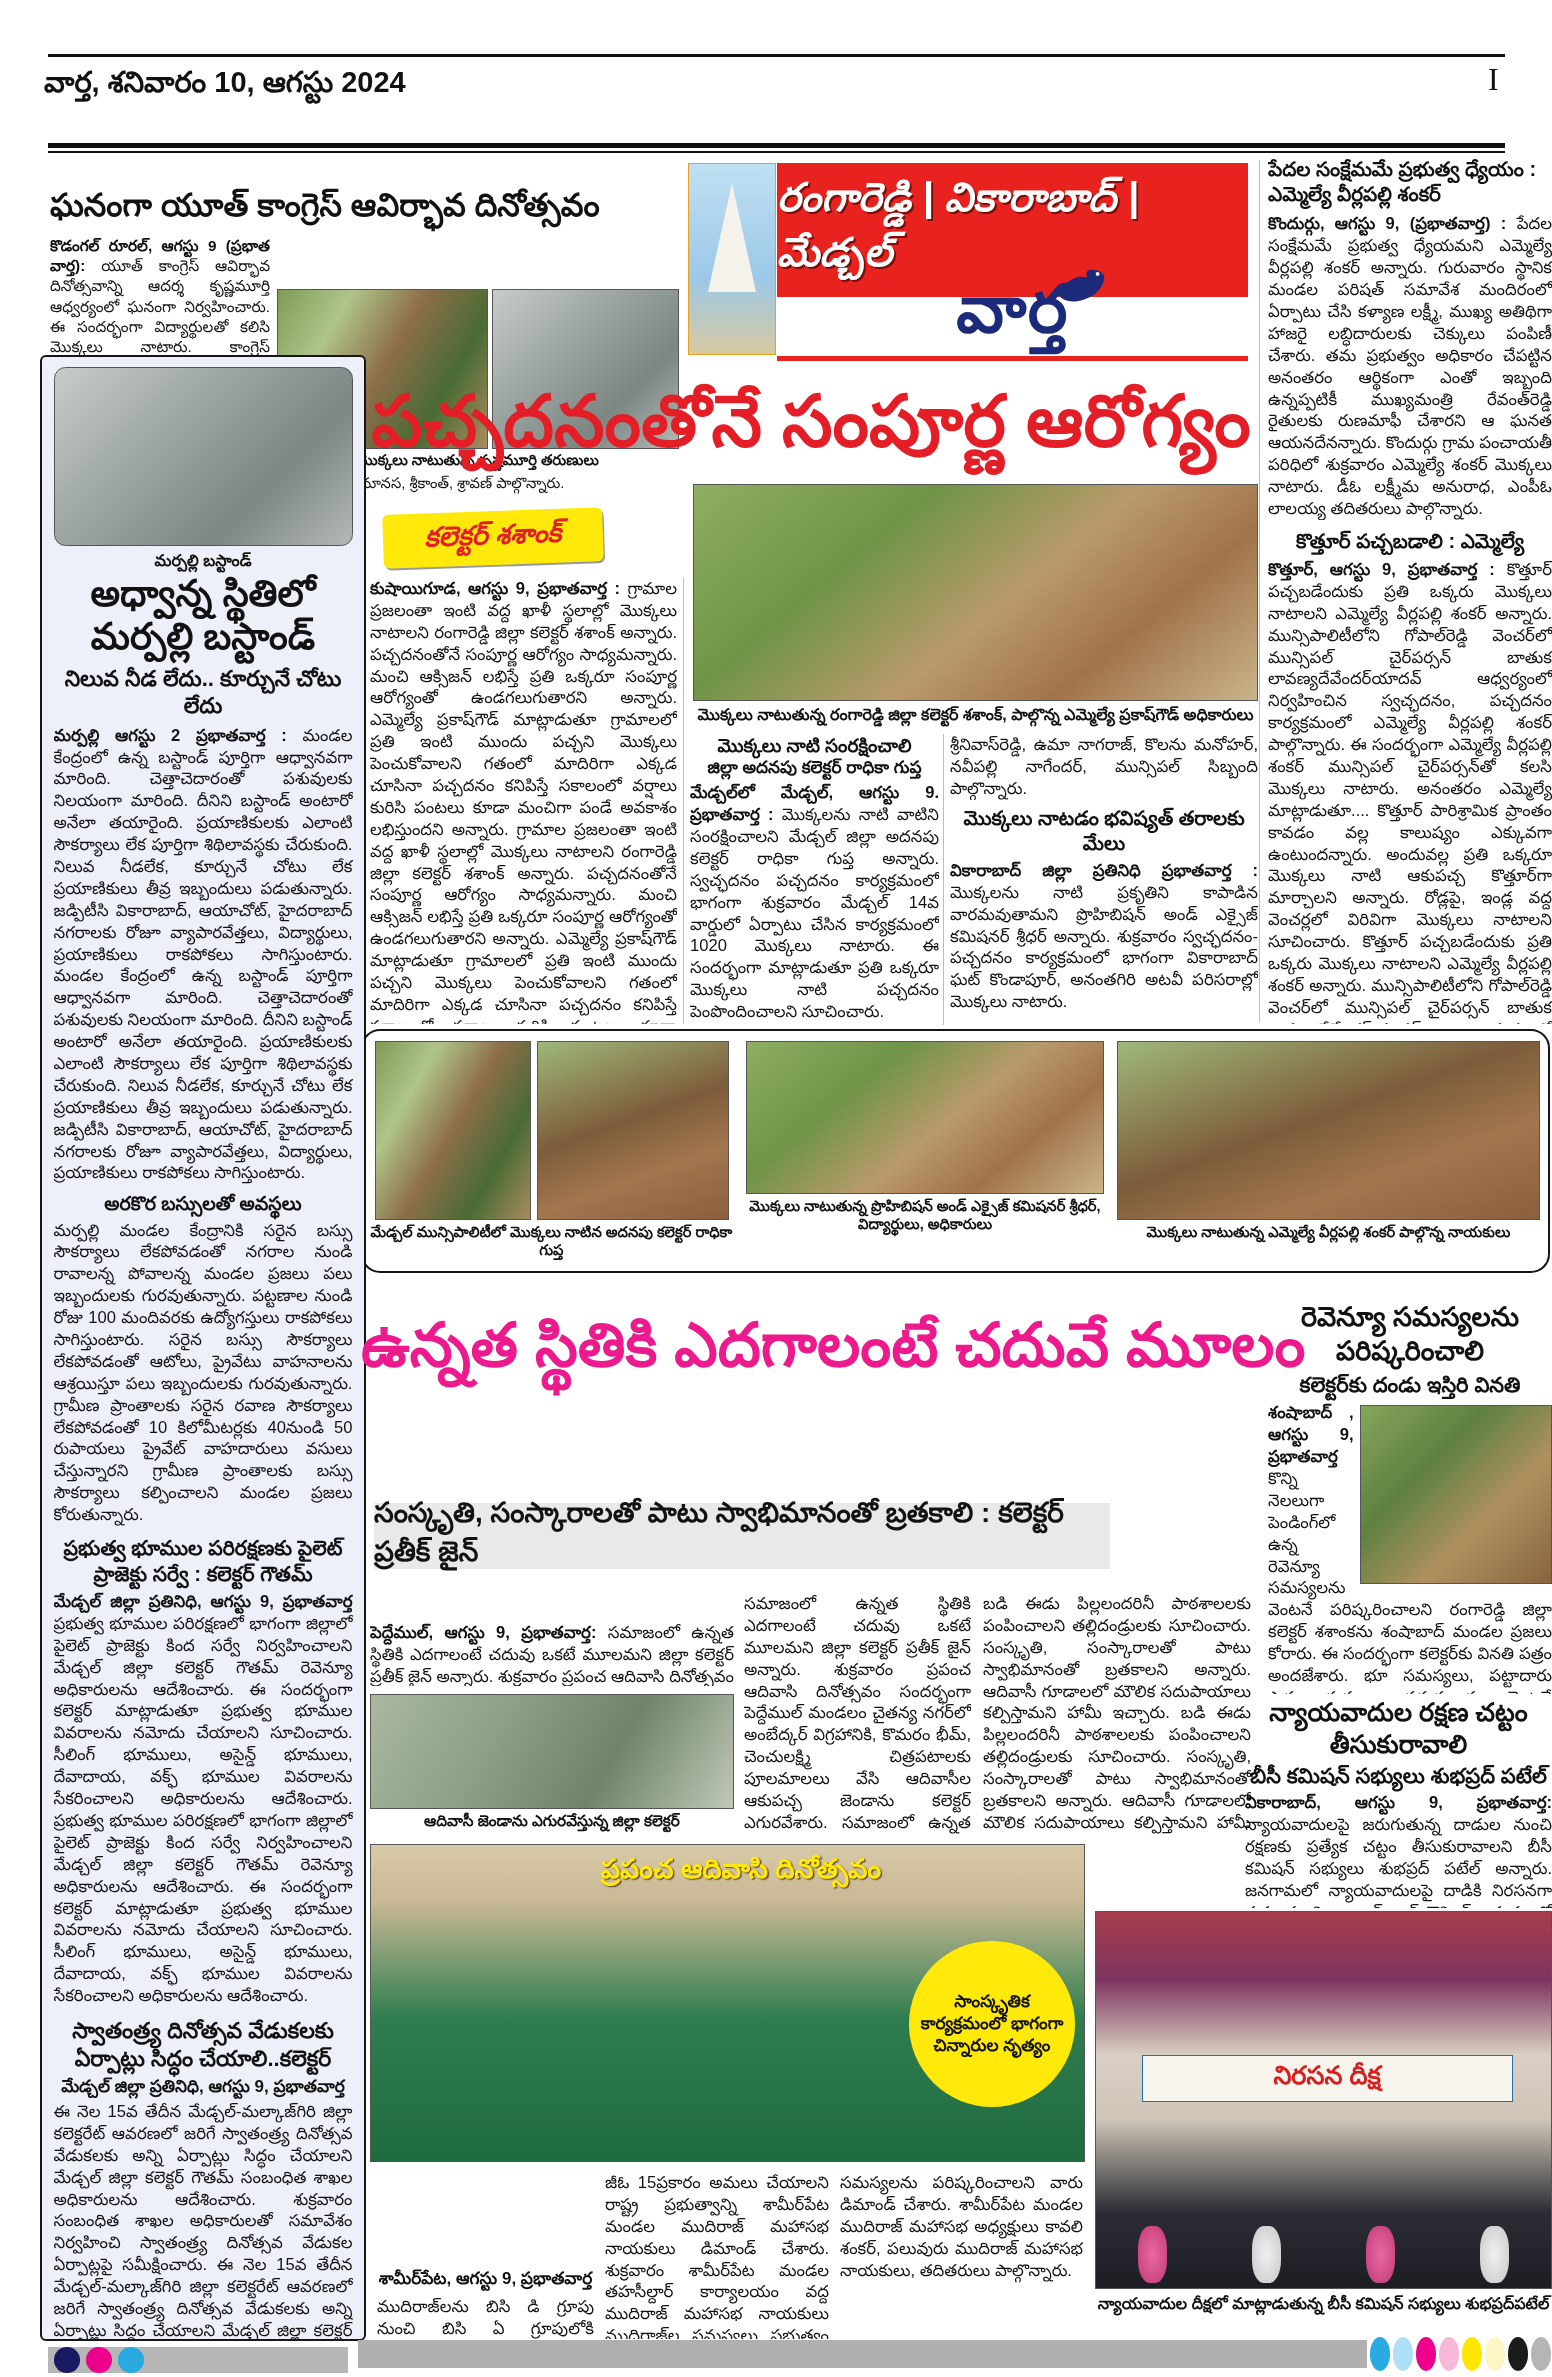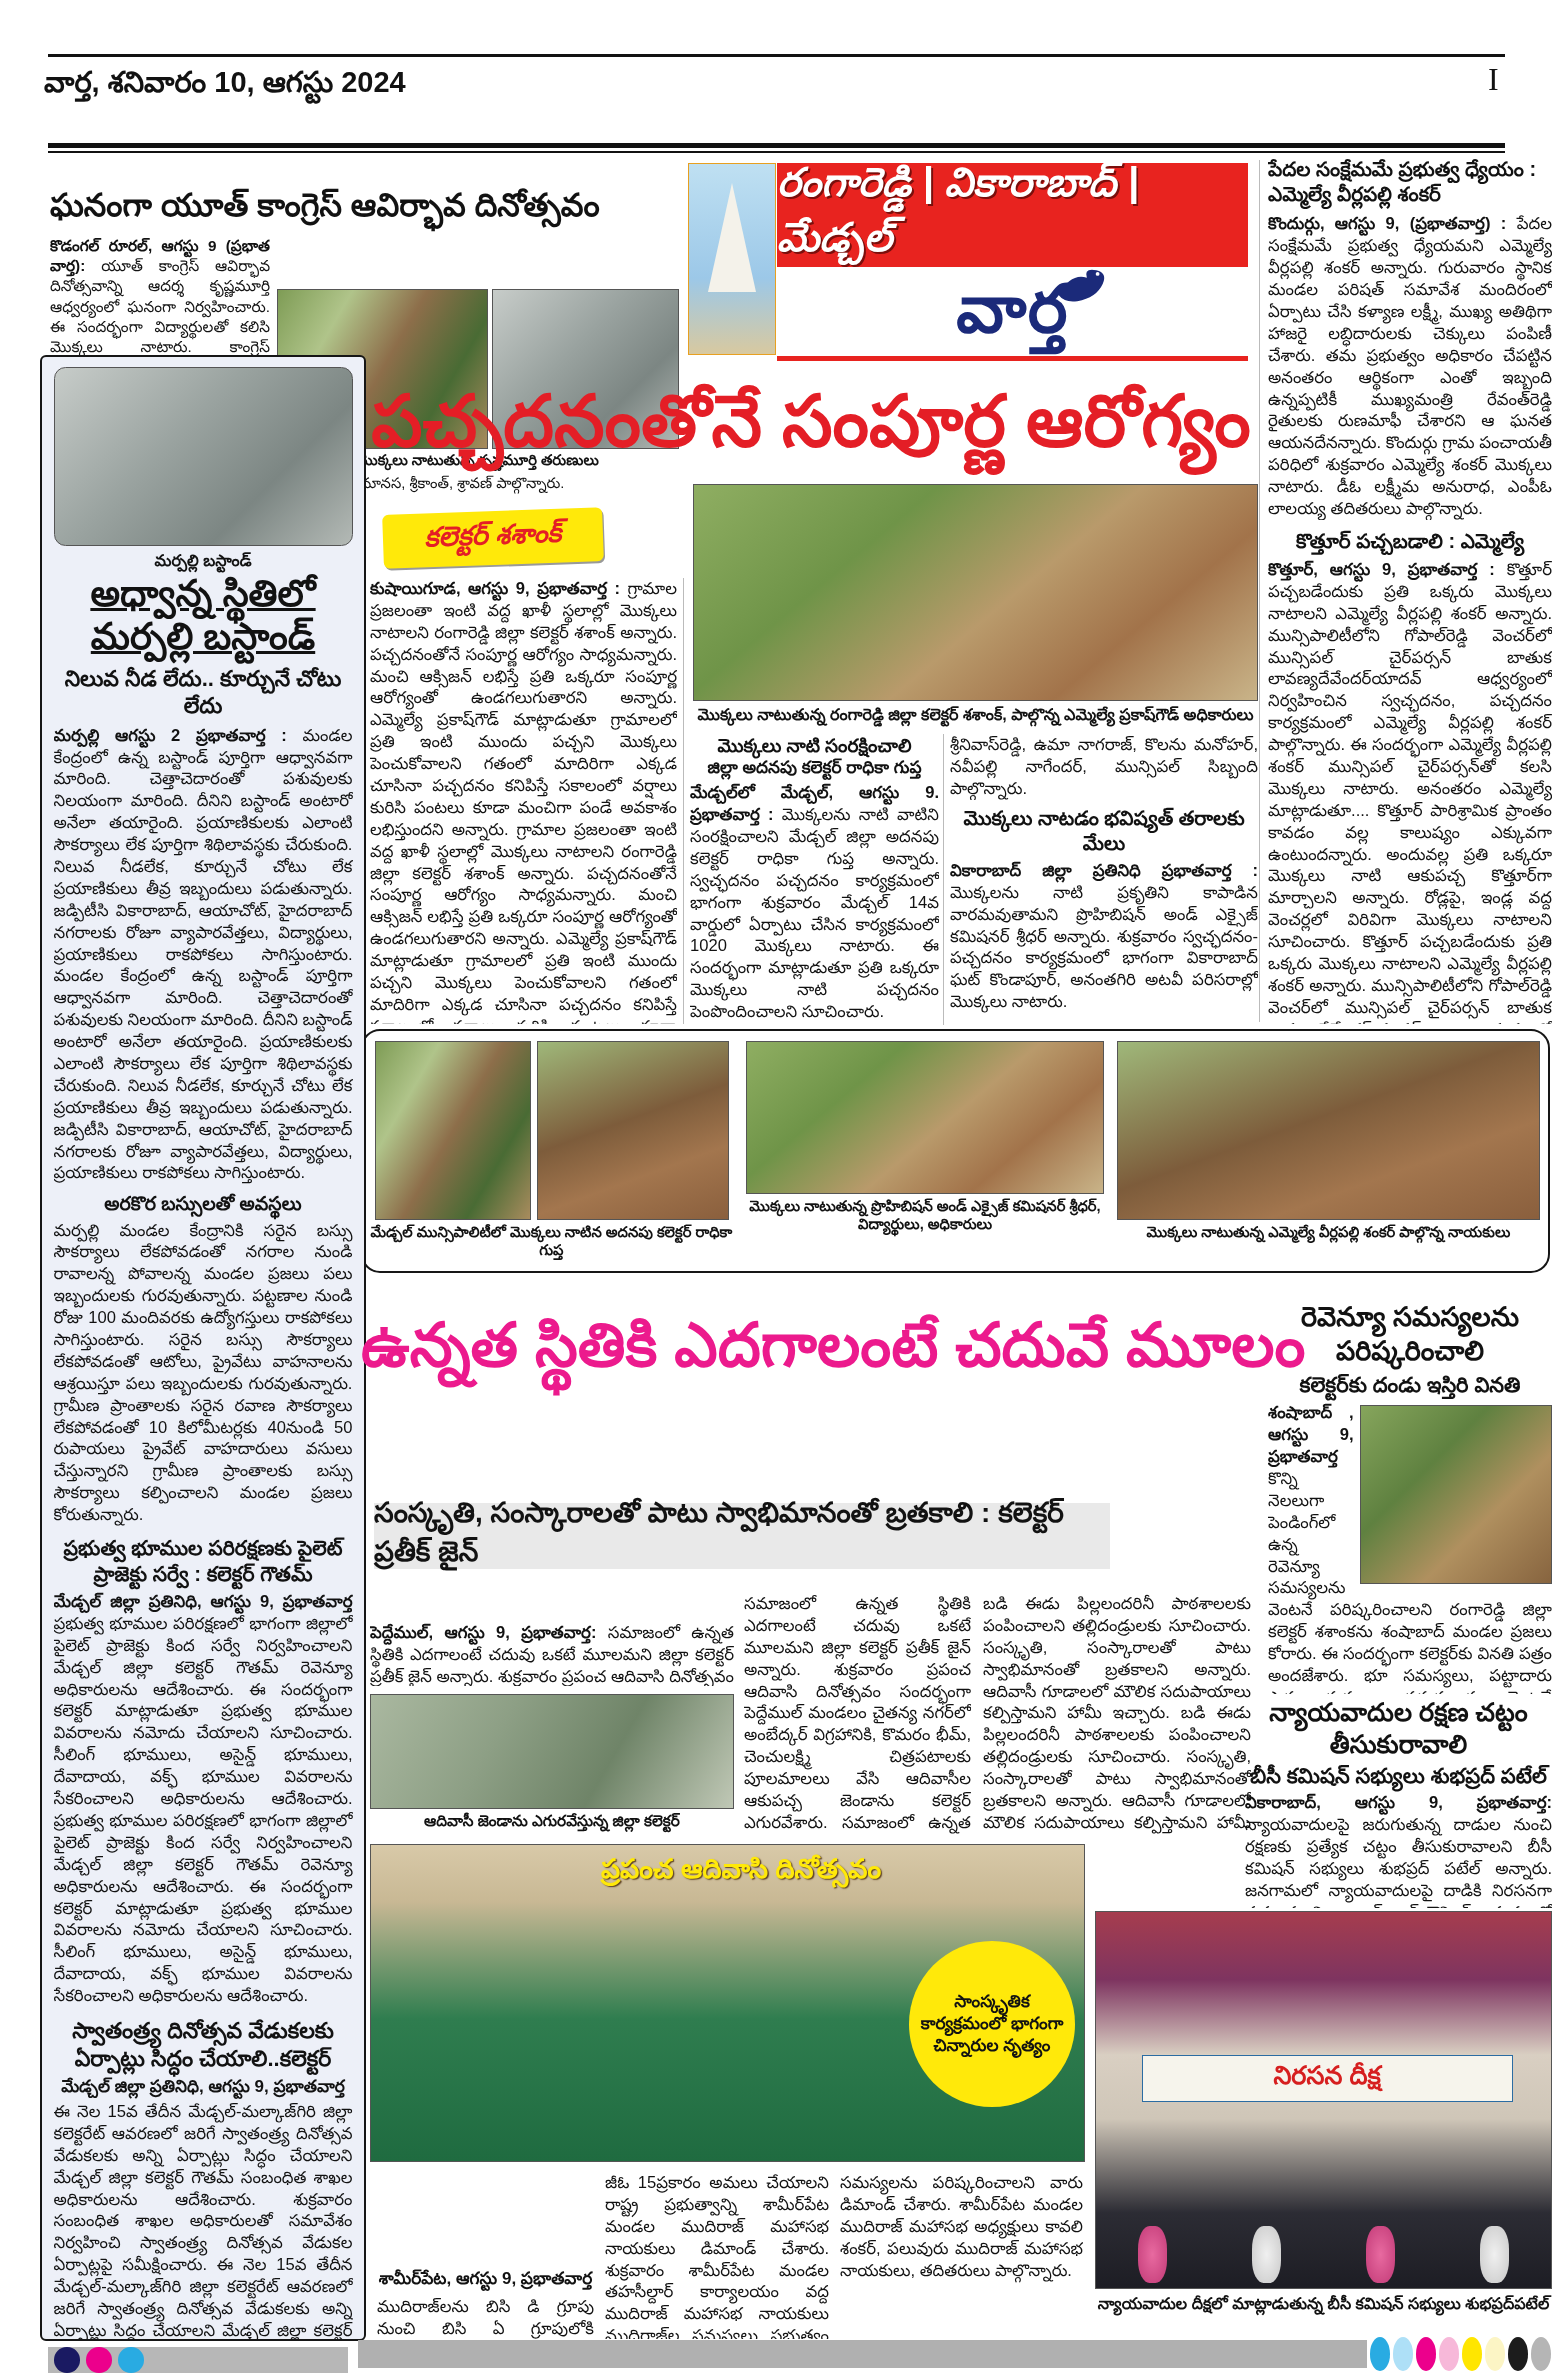--- a/index.html
+++ b/index.html
@@ -45,21 +45,21 @@
     <div class="abs photo p-crowd" style="left:227px;top:128px;width:211px;height:160px;"></div>
     <div class="abs photo p-gray" style="left:442px;top:128px;width:187px;height:160px;"></div>
     <div class="abs cap" style="left:227px;top:291px;width:402px;font-size:14.7px;">మొక్కలు నాటుతున్న కృష్ణమూర్తి తరుణులు</div>
     <div class="abs" style="left:0;top:314px;width:629px;font-size:14.7px;">భాస్కర్, కృష్ణవేణి, పద్మశ్రీ, రామకృష్ణ, హరికృష్ణ, శర్వాణి, మానస, శ్రీకాంత్, శ్రావణ్ పాల్గొన్నారు.</div>
   </div>
 
   <div class="abs" style="left:688px;top:163px;width:560px;height:198px;">
     <div class="abs photo p-temple" style="left:0;top:0;width:88px;height:192px;border:1.9px solid #e8a020;">
       <div style="width:0;height:0;margin:19px auto 0;border-left:24px solid transparent;border-right:24px solid transparent;border-bottom:109px solid #f4f2ea;"></div>
     </div>
-    <div class="abs" style="left:89px;top:0;width:471px;height:104px;background:#e8231f;display:flex;align-items:center;justify-content:center;">
+    <div class="abs" style="left:89px;top:0;width:471px;height:134px;background:#e8231f;display:flex;align-items:center;justify-content:center;">
       <span style="color:#fff;font-size:40px;font-weight:bold;font-style:italic;text-shadow:1.9px 1.9px 0 #7a0f0c;">రంగారెడ్డి | వికారాబాద్ | మేడ్చల్</span>
     </div>
     <div class="abs" style="left:89px;top:107px;width:471px;height:82px;text-align:center;">
       <svg width="57" height="45" viewBox="0 0 90 70" style="position:absolute;left:275px;top:-3.8px;">
         <path d="M10 45 Q30 10 55 18 Q50 2 70 6 Q88 10 80 28 Q70 50 40 55 Q20 58 10 45 Z" fill="#1b2a7a"></path>
         <circle cx="72" cy="12" r="3" fill="#fff"></circle>
       </svg>
       <span style="font-size:67px;font-weight:bold;color:#1b2a7a;letter-spacing:1.3px;">వార్త</span>
     </div>
     <div class="abs" style="left:89px;top:193px;width:471px;height:5.1px;background:#e8231f;"></div>
@@ -119,21 +119,21 @@
     <div class="abs cap" style="left:6.4px;top:193px;width:364px;font-size:14.7px;">మేడ్చల్ మున్సిపాలిటీలో మొక్కలు నాటిన అదనపు కలెక్టర్ రాధికా గుప్త</div>
     <div class="abs photo p-green" style="left:383px;top:10.2px;width:358px;height:153px;"></div>
     <div class="abs cap" style="left:383px;top:167px;width:358px;font-size:14.7px;">మొక్కలు నాటుతున్న ప్రొహిబిషన్ అండ్ ఎక్సైజ్ కమిషనర్ శ్రీధర్, విద్యార్థులు, అధికారులు</div>
     <div class="abs photo p-soil" style="left:754px;top:10.2px;width:423px;height:179px;"></div>
     <div class="abs cap" style="left:754px;top:193px;width:423px;font-size:14.7px;">మొక్కలు నాటుతున్న ఎమ్మెల్యే వీర్లపల్లి శంకర్ పాల్గొన్న నాయకులు</div>
   </div>
 
   <div class="abs nbox" style="left:40px;top:355px;width:326px;height:1986px;padding:10.2px 11.5px;overflow:hidden;">
     <div class="photo p-gray" style="width:100%;height:179px;border-radius:11.5px;"></div>
     <div class="cap" style="margin:5.1px 0 2.6px;">మర్పల్లి బస్టాండ్</div>
-    <div class="subhead" style="font-size:37px;line-height:1.15;text-decoration:underline;">అధ్వాన్న స్థితిలో మర్పల్లి బస్టాండ్</div>
+    <div class="subhead" style="font-size:37px;line-height:1.15;">అధ్వాన్న స్థితిలో మర్పల్లి బస్టాండ్</div>
     <div class="subhead" style="font-size:22px;margin:6.4px 0 5.1px;">నిలువ నీడ లేదు.. కూర్చునే చోటు లేదు</div>
     <div class="body-text">
       <span class="dateline">మర్పల్లి ఆగస్టు 2 ప్రభాతవార్త :</span>
       <span>మండల కేంద్రంలో ఉన్న బస్టాండ్ పూర్తిగా ఆధ్వానవగా మారింది. చెత్తాచెదారంతో పశువులకు నిలయంగా మారింది. దీనిని బస్టాండ్ అంటారో అనేలా తయారైంది. ప్రయాణికులకు ఎలాంటి సౌకర్యాలు లేక పూర్తిగా శిథిలావస్థకు చేరుకుంది. నిలువ నీడలేక, కూర్చునే చోటు లేక ప్రయాణికులు తీవ్ర ఇబ్బందులు పడుతున్నారు. జడ్పిటీసి వికారాబాద్, ఆయాచోట్, హైదరాబాద్ నగరాలకు రోజూ వ్యాపారవేత్తలు, విద్యార్థులు, ప్రయాణికులు రాకపోకలు సాగిస్తుంటారు. మండల కేంద్రంలో ఉన్న బస్టాండ్ పూర్తిగా ఆధ్వానవగా మారింది. చెత్తాచెదారంతో పశువులకు నిలయంగా మారింది. దీనిని బస్టాండ్ అంటారో అనేలా తయారైంది. ప్రయాణికులకు ఎలాంటి సౌకర్యాలు లేక పూర్తిగా శిథిలావస్థకు చేరుకుంది. నిలువ నీడలేక, కూర్చునే చోటు లేక ప్రయాణికులు తీవ్ర ఇబ్బందులు పడుతున్నారు. జడ్పిటీసి వికారాబాద్, ఆయాచోట్, హైదరాబాద్ నగరాలకు రోజూ వ్యాపారవేత్తలు, విద్యార్థులు, ప్రయాణికులు రాకపోకలు సాగిస్తుంటారు.</span>
     </div>
     <div class="subhead" style="font-size:19px;margin:7.7px 0 3.8px;">అరకొర బస్సులతో అవస్థలు</div>
     <div class="body-text">మర్పల్లి మండల కేంద్రానికి సరైన బస్సు సౌకర్యాలు లేకపోవడంతో నగరాల నుండి రావాలన్న పోవాలన్న మండల ప్రజలు పలు ఇబ్బందులకు గురవుతున్నారు. పట్టణాల నుండి రోజు 100 మందివరకు ఉద్యోగస్తులు రాకపోకలు సాగిస్తుంటారు. సరైన బస్సు సౌకర్యాలు లేకపోవడంతో ఆటోలు, ప్రైవేటు వాహనాలను ఆశ్రయిస్తూ పలు ఇబ్బందులకు గురవుతున్నారు. గ్రామీణ ప్రాంతాలకు సరైన రవాణ సౌకర్యాలు లేకపోవడంతో 10 కిలోమీటర్లకు 40నుండి 50 రుపాయలు ప్రైవేట్ వాహదారులు వసులు చేస్తున్నారని గ్రామీణ ప్రాంతాలకు బస్సు సౌకర్యాలు కల్పించాలని మండల ప్రజలు కోరుతున్నారు.</div>
     <div class="subhead" style="font-size:20.4px;margin:10.2px 0 3.8px;">ప్రభుత్వ భూముల పరిరక్షణకు పైలెట్ ప్రాజెక్టు సర్వే : కలెక్టర్ గౌతమ్</div>
     <div class="body-text">
       <span class="dateline">మేడ్చల్ జిల్లా ప్రతినిధి, ఆగస్టు 9, ప్రభాతవార్త</span>

